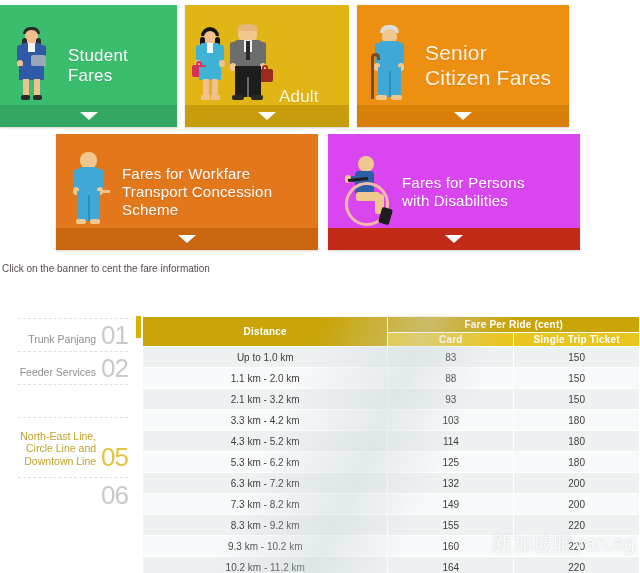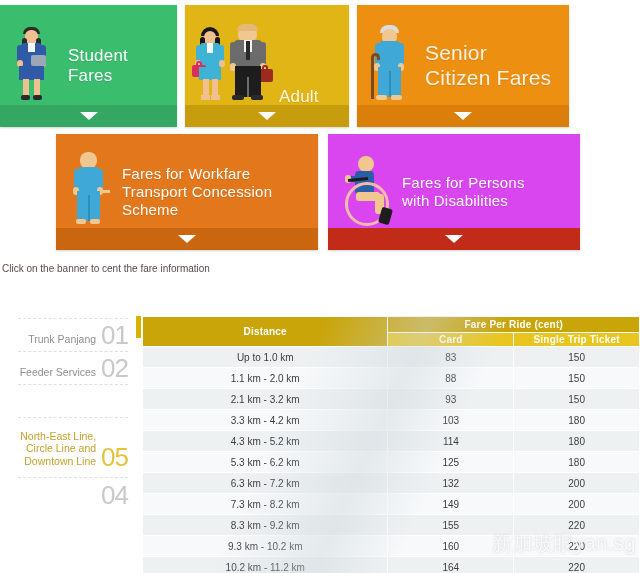--- a/index.html
+++ b/index.html
@@ -313,21 +313,21 @@
 
     <div class="side-item active" style="top:122px;">
       <span class="side-label" style="white-space:pre-line;">North-East Line,
 Circle Line and
 Downtown Line</span>
       <span class="side-num">05</span>
     </div>
     <div class="side-sep" style="top:177px;"></div>
 
     <div class="side-item" style="top:184px;">
-      <span class="side-num">04</span>
+      <span class="side-num">06</span>
     </div>
 
     <div class="side-accent" style="top:16px;height:22px;"></div>
   </div>
 
   <table id="fare">
     <thead>
       <tr>
         <th class="hdr-dark col-dist" rowspan="2" style="height:30px;">Distance</th>
         <th class="hdr-dark" colspan="2" style="height:16px;">Fare Per Ride (cent)</th>

